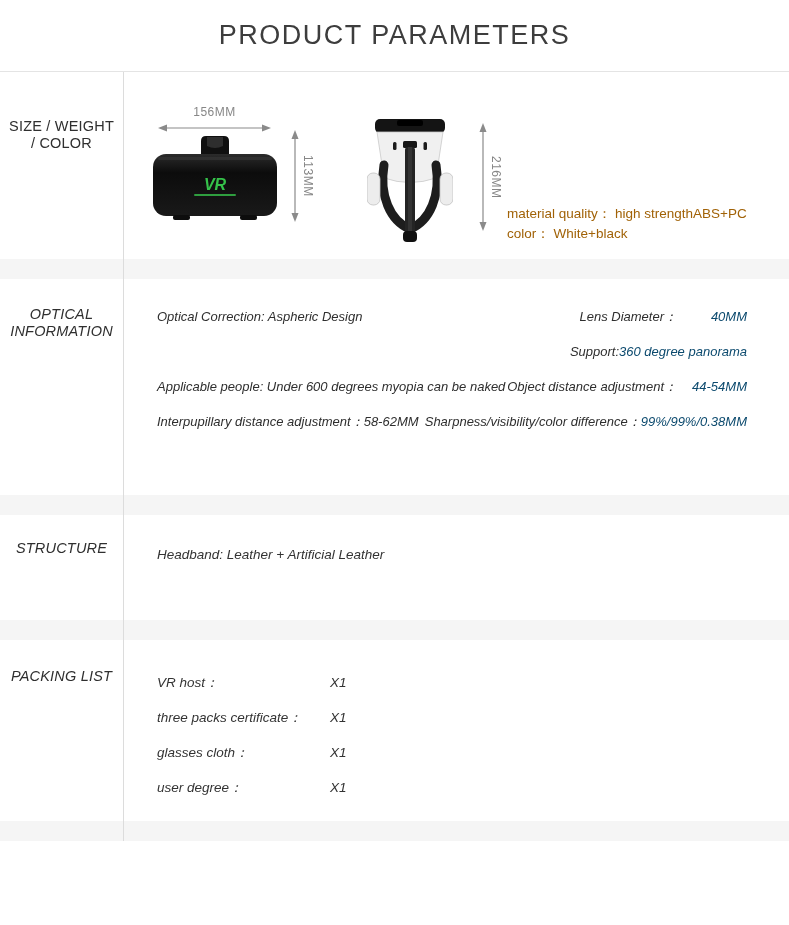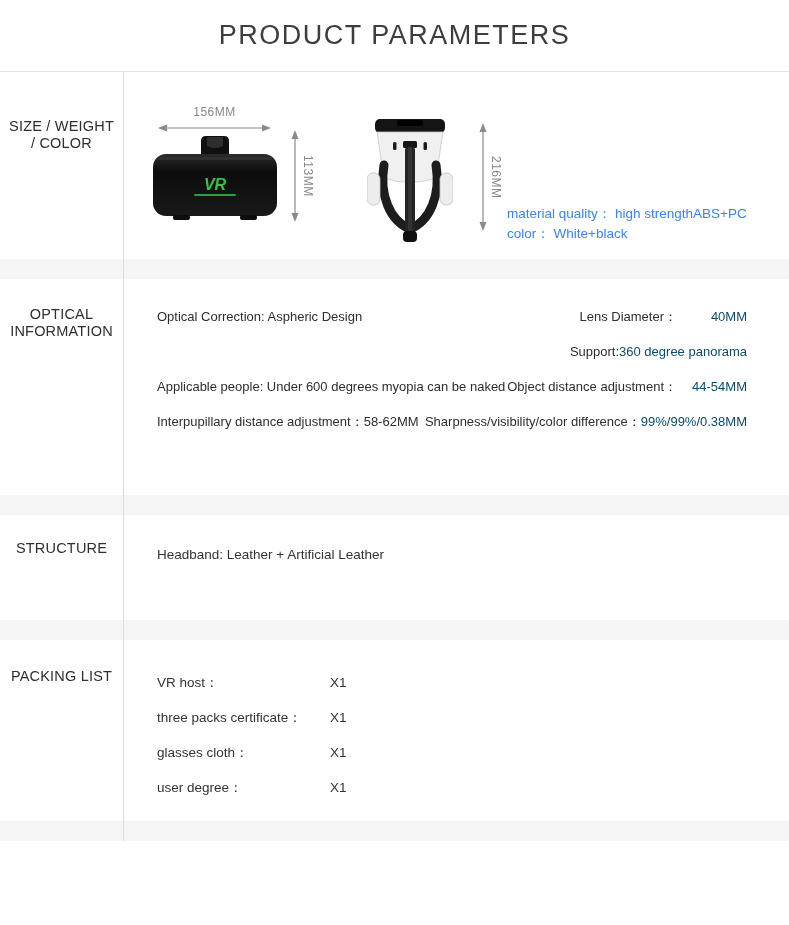--- a/index.html
+++ b/index.html
@@ -12,34 +12,34 @@
   .title{
     width:100%;text-align:center;line-height:71px;font-size:27px;font-weight:400;
     letter-spacing:1.5px;color:#3d3d3d;
   }
   
   .band{position:absolute;left:0;width:789px;height:20px;background:#f5f5f5;}
   .band1{top:259px}.band2{top:495px}.band3{top:620px}.band4{top:821px}
   
   .vdivider{position:absolute;left:123px;top:72px;width:1px;height:769px;background:#dcdcdc;}
   
-  .section{position:absolute;left:0;width:789px;display:flex;align-items:stretch;}
+  .section{position:absolute;left:0;width:789px;display:flex;align-items:stretch;font-style:italic;}
   .label-cell{
     flex:0 0 123px;text-align:center;font-size:14.5px;line-height:17px;color:#2f2f2f;
     letter-spacing:.2px;
   }
   .content-cell{flex:1;padding-left:34px;padding-right:42px;}
   
   .sec1{top:72px;height:187px;position:absolute;left:0;width:789px;}
   .sec1 .label-cell{position:absolute;left:0;top:46px;width:123px;}
   .dim-label{position:absolute;font-size:12px;color:#878787;letter-spacing:.5px;}
   .dim-h{width:115px;text-align:center;}
   .dim-v{writing-mode:vertical-rl;text-orientation:mixed;display:flex;align-items:center;justify-content:center;}
   .abs{position:absolute;}
-  .material-block{position:absolute;left:507px;top:132px;font-size:13.5px;line-height:20px;color:#3b82f6;}
+  .material-block{position:absolute;left:507px;top:132px;font-size:13.5px;line-height:20px;color:#a16207;}
   
   .sec2{top:279px;height:216px;}
   .sec2 .label-cell{padding-top:27px;}
   .sec2 .content-cell{padding-top:20px;font-size:13px;}
   .opt-row{height:35px;display:flex;align-items:center;white-space:nowrap;}
   .opt-left{flex:1 1 auto;color:#2e2e2e;}
   .opt-rlabel{margin-left:auto;text-align:right;color:#2e2e2e;}
   .opt-rvalue{min-width:70px;text-align:right;color:#0c4a6e;}
   
   .sec3{top:515px;height:105px;}

